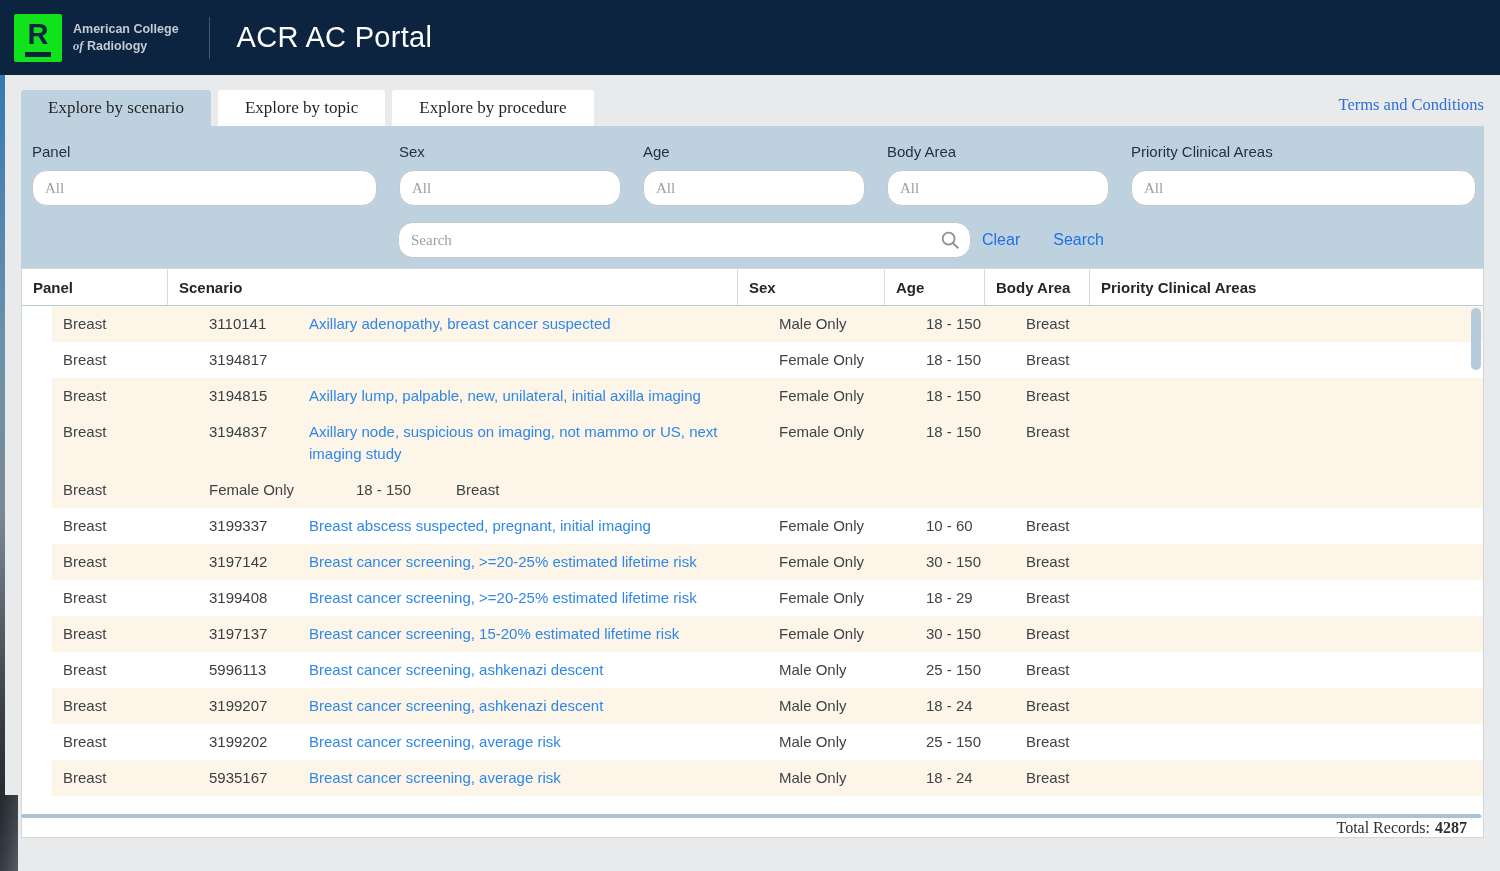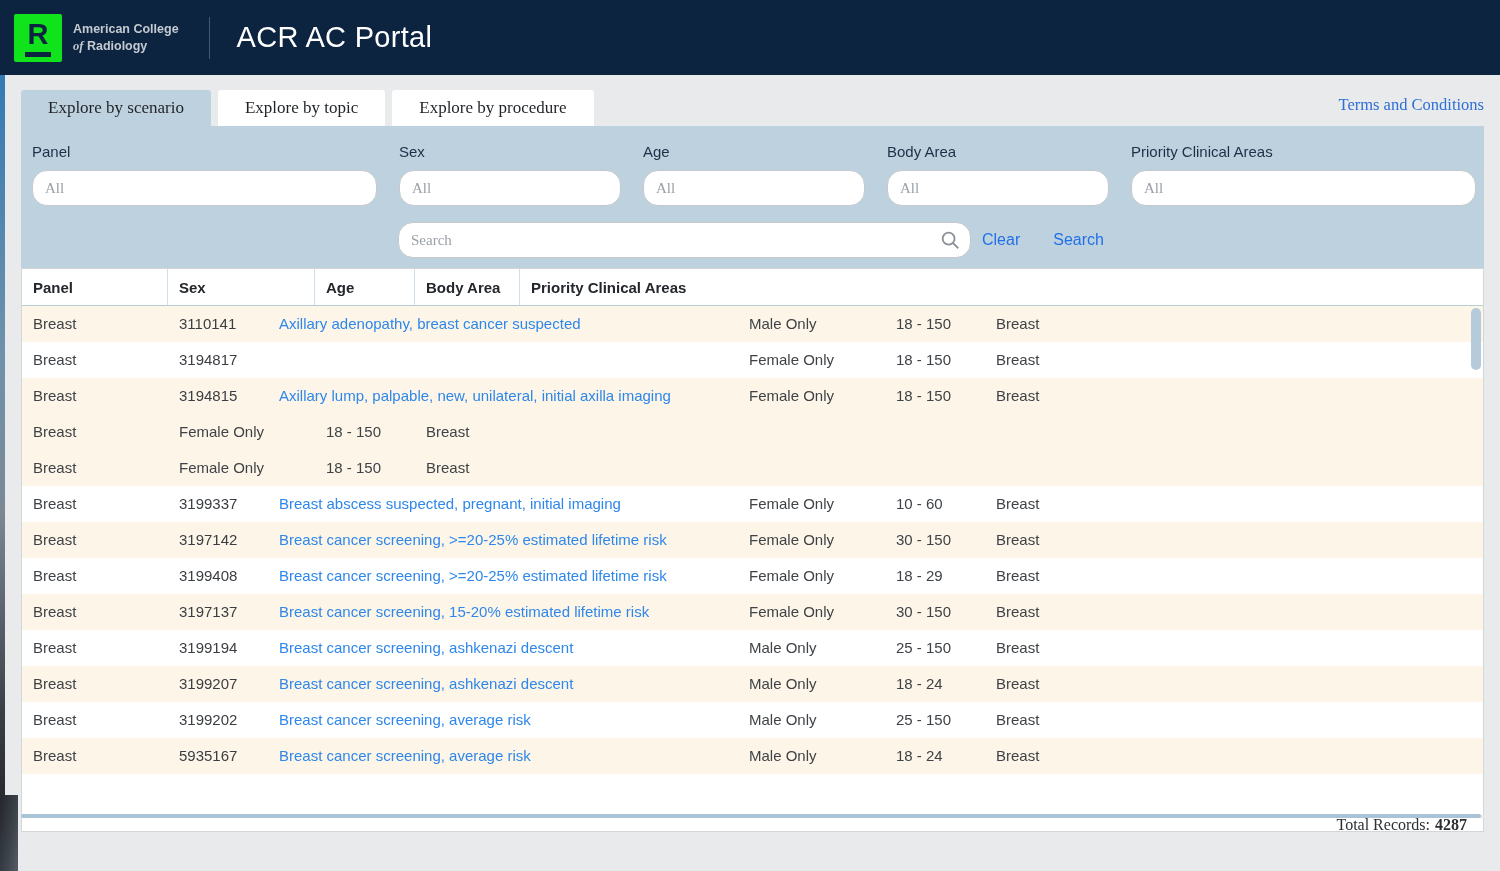--- a/index.html
+++ b/index.html
@@ -51,42 +51,42 @@
   .action-link { font-size:16px; color:#2170e8; text-decoration:none; cursor:pointer; }
   .action-clear { margin-left:11px; } .action-search { margin-left:33px; }
 
   
   .table { position:absolute; top:268px; left:21px; width:1463px; height:547px;
     background:#fff; border:1px solid #d4d7da; border-bottom:none; overflow:hidden; }
   .thead { display:flex; height:37px; background:#fff; border-bottom:1px solid #b9cdd9; }
   .th { display:flex; align-items:center; padding-left:11px; font-size:15px; font-weight:bold;
     color:#23272b; border-right:1px solid #cfdfe9; }
   .th:last-child { border-right:none; }
-  .tbody { height:510px; overflow:hidden; }
+  .tbody { height:510px; overflow:hidden;padding-left:30px; }
   .tr { display:flex; min-height:36px; }
   .tr.cream { background:#fdf6e8; }
   .tr.white { background:#ffffff; }
   .td { padding:7px 0 7px 11px; font-size:15px; line-height:22px; color:#3f4347; }
   .c-panel { width:146px; flex:none; }
   .c-scenario { width:570px; flex:none; }
   .c-sex { width:147px; flex:none; }
   .c-age { width:100px; flex:none; }
   .c-body { width:105px; flex:none; }
   .c-pca { flex:1; }
   .cell-scenario { display:flex; }
   .sid { width:100px; flex:none; color:#3a3e42; }
   .slink { display:inline-block; max-width:450px; color:#2e87ea; text-decoration:none; cursor:pointer; }
 
   .vscroll { position:absolute; top:39px; right:2px; width:10px; height:505px; }
   .vthumb { width:10px; height:62px; background:#b5cbdb; border-radius:5px; cursor:pointer; }
   .hscroll { position:absolute; top:814px; left:21px; width:1460px; height:4px;
     background:#a9c3d6; border-radius:2px; cursor:pointer; }
 
   
-  .footer { position:absolute; top:818px; left:21px; width:1463px; height:14px; background:#fff;
+  .footer { position:absolute; top:818px; left:21px; width:1463px; height:20px; background:#fff;
     border:1px solid #d4d7da; border-top:none; display:flex; align-items:center;
     justify-content:flex-end; padding-right:16px;
     font-family:"Liberation Serif", serif; font-size:16px; color:#2c2f33; }
   .footer b { margin-left:5px; }
 </style>
 </head>
 <body>
 
 <div class="app">
 
@@ -144,20 +144,21 @@
         </svg>
       </div>
       <a class="action-link action-clear">Clear</a>
       <a class="action-link action-search">Search</a>
     </div>
   </div>
 
   <div class="table">
     <div class="thead">
       <div class="th c-panel">Panel</div>
+      <div class="th c-scenario">Scenario</div>
       <div class="th c-sex">Sex</div>
       <div class="th c-age">Age</div>
       <div class="th c-body">Body Area</div>
       <div class="th c-pca">Priority Clinical Areas</div>
     </div>
     <div class="tbody" id="tbody">
   <div class="tr cream">
     <div class="td c-panel">Breast</div>
     <div class="td c-scenario cell-scenario">
       <span class="sid">3110141</span>
@@ -187,20 +188,24 @@
       <a class="slink">Axillary lump, palpable, new, unilateral, initial axilla imaging</a>
     </div>
     <div class="td c-sex">Female Only</div>
     <div class="td c-age">18 - 150</div>
     <div class="td c-body">Breast</div>
     <div class="td c-pca"></div>
   </div>
 
   <div class="tr cream">
     <div class="td c-panel">Breast</div>
+    <div class="td c-scenario cell-scenario">
+      <span class="sid">3194837</span>
+      <a class="slink">Axillary node, suspicious on imaging, not mammo or US, next imaging study</a>
+    </div>
     <div class="td c-sex">Female Only</div>
     <div class="td c-age">18 - 150</div>
     <div class="td c-body">Breast</div>
     <div class="td c-pca"></div>
   </div>
 
   <div class="tr cream">
     <div class="td c-panel">Breast</div>
     <div class="td c-sex">Female Only</div>
     <div class="td c-age">18 - 150</div>
@@ -252,21 +257,21 @@
     </div>
     <div class="td c-sex">Female Only</div>
     <div class="td c-age">30 - 150</div>
     <div class="td c-body">Breast</div>
     <div class="td c-pca"></div>
   </div>
 
   <div class="tr white">
     <div class="td c-panel">Breast</div>
     <div class="td c-scenario cell-scenario">
-      <span class="sid">3199194</span>
+      <span class="sid">5996113</span>
       <a class="slink">Breast cancer screening, ashkenazi descent</a>
     </div>
     <div class="td c-sex">Male Only</div>
     <div class="td c-age">25 - 150</div>
     <div class="td c-body">Breast</div>
     <div class="td c-pca"></div>
   </div>
 
   <div class="tr cream">
     <div class="td c-panel">Breast</div>

